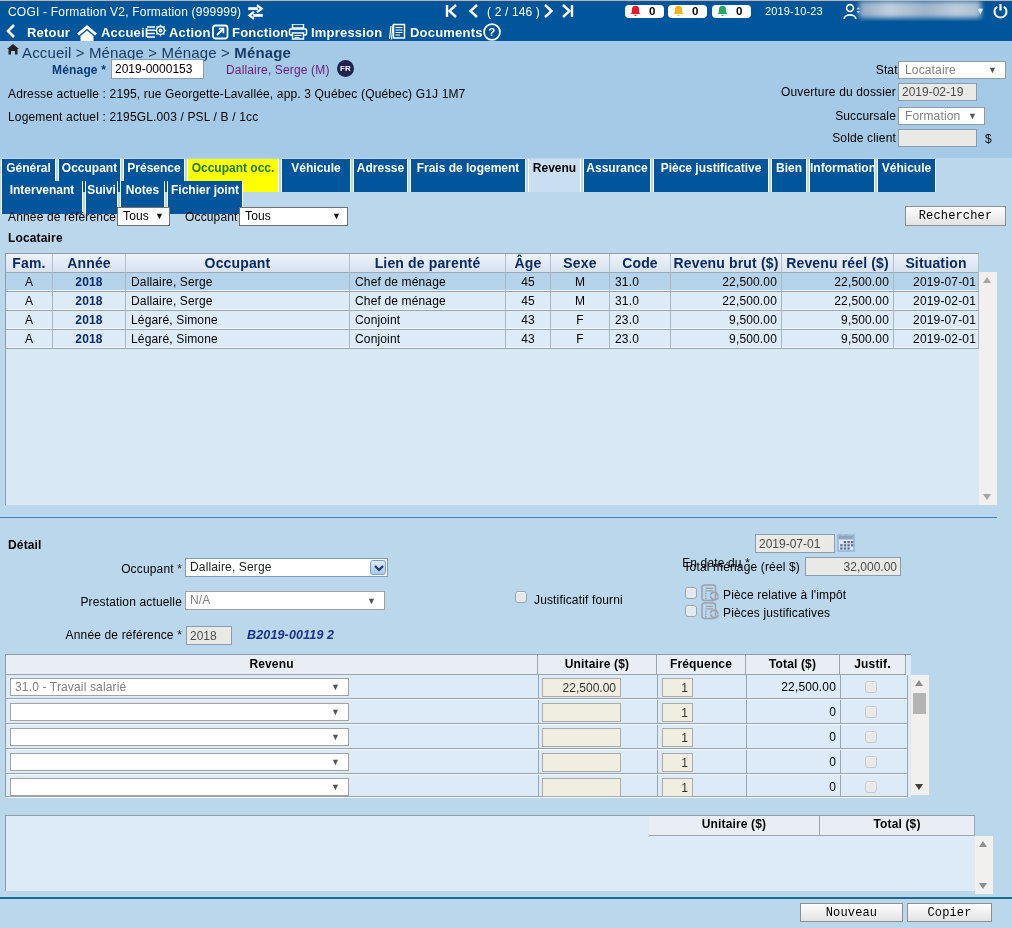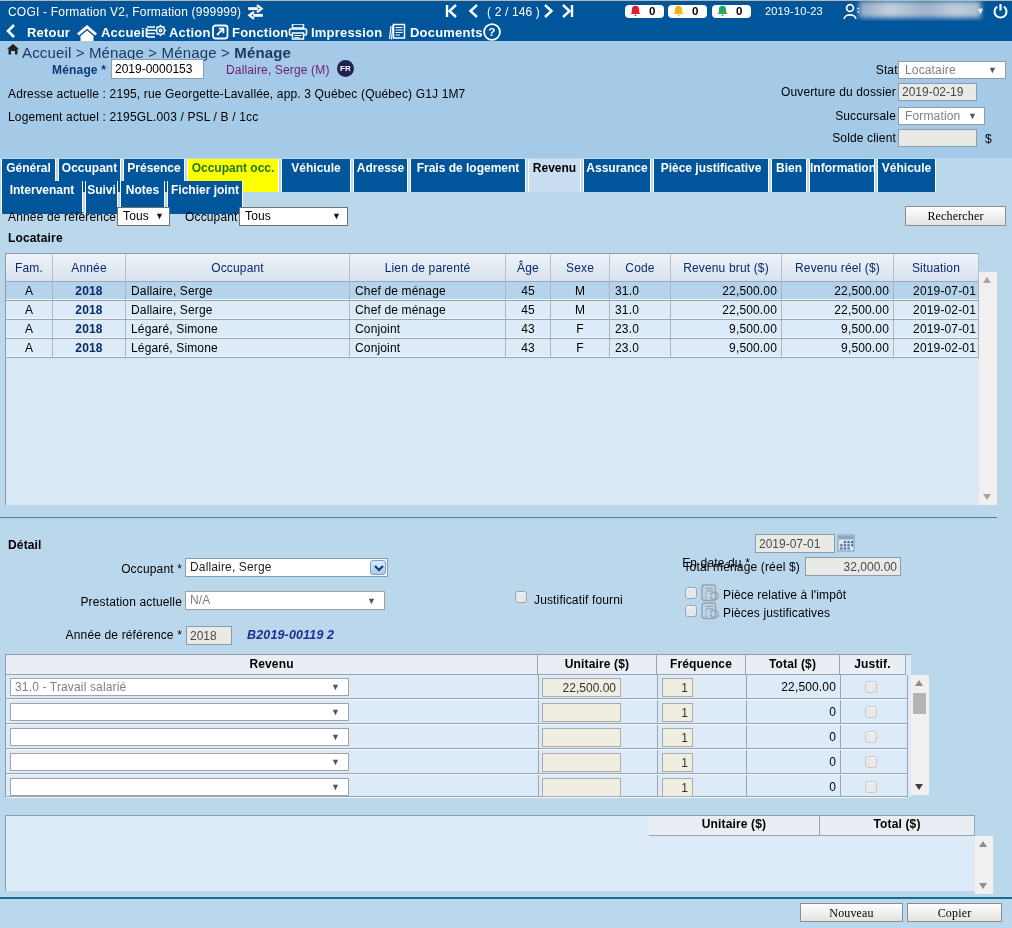--- a/index.html
+++ b/index.html
@@ -10,22 +10,22 @@
 .titletext { position:absolute; left:8px; top:4px; font-size:12px; letter-spacing:0.2px; }
 .navitem { position:absolute; top:4px; font-size:13px; font-weight:bold; color:#fff; letter-spacing:0.2px; }
 .pager { position:absolute; top:2px; color:#fff; font-size:13px; font-weight:bold; }
 .pill { position:absolute; top:4px; height:13px; background:#fff; border-radius:4px; color:#000; font-weight:bold; font-size:11.5px; line-height:13px; }
 .breadcrumb { position:absolute; left:8px; top:44px; font-size:15px; color:#1a3c64; }
 .breadcrumb b { color:#1a3c64; }
 label.r { position:absolute; text-align:right; color:#000; }
 input.t { border:1px solid #8a9cb0; font-family:"Liberation Sans",sans-serif; font-size:12px; padding:0 3px; }
 .dis { background:#e9e9e6; color:#4a4a4a; }
 .tab { position:absolute; height:33px; background:#00559b; color:#fff; font-weight:bold; font-size:12px; letter-spacing:0; text-align:center; line-height:19px; white-space:nowrap; overflow:hidden; border:1px solid #fff; border-width:0 1px 0 1px;}
-.btn { position:absolute; background:linear-gradient(#fdfdfd,#e3e3e3); border:1px solid #8e8e8e; font-family:Liberation Serif, serif; font-size:12px; text-align:center; }
-.shead th { background:linear-gradient(#eef3f9,#d7e2ef); color:#0a2a6b; font-weight:normal; font-size:12px; height:28px; border-right:1px solid #b2bfce; border-bottom:1px solid #9aa9ba; padding:0; }
+.btn { position:absolute; background:linear-gradient(#fdfdfd,#e3e3e3); border:1px solid #8e8e8e; font-family:Liberation Mono, monospace; font-size:12px; text-align:center; }
+.shead th { background:linear-gradient(#eef3f9,#d7e2ef); color:#0a2a6b; font-weight:bold; font-size:14px; height:19px; border-right:1px solid #b2bfce; border-bottom:1px solid #9aa9ba; padding:0; }
 .srow td { background:#dcebf7; height:19px; border-right:1px solid #aab6c2; border-bottom:1px solid #9aa6b2; box-shadow:inset 0 -1px 0 #f4f7f9; padding:0 2px; }
 .srow.sel td { background:#b5d3ea; border-bottom:1px solid #91a2b2; }
 td.c { text-align:center; }
 td.l { text-align:left; padding-left:5px; }
 td.y { color:#0a2a6b; font-weight:bold; }
 td.r8 { text-align:right; padding-right:4px; }
 td.r5 { text-align:right; padding-right:2px; }
 .sb { position:absolute; width:18px; background:#f1f0ee; }
 .sbbtn { position:absolute; left:0; width:17px; height:17px; }
 .arr { position:absolute; left:4px; width:0; height:0; border-left:4.5px solid transparent; border-right:4.5px solid transparent; }
@@ -428,13 +428,13 @@
   <div class="sbbtn" style="top:0">
       <span class="arr up" style="border-bottom-color:#8a8f94"></span>
     </div>
   <div class="sbbtn" style="bottom:0">
       <span class="arr dn" style="border-top-color:#8a8f94"></span>
     </div>
 </div>
 
 <div style="position:absolute;left:0;top:897px;width:1012px;height:2px;background:#166e8c"></div>
 <div class="btn" style="left:800px;top:903px;width:103px;height:19px;line-height:18px">Nouveau</div>
-<div class="btn" style="left:907px;top:903px;width:95px;height:19px;line-height:18px">Copier</div>
+<div class="btn" style="left:907px;top:903px;width:85px;height:19px;line-height:18px">Copier</div>
 
 </body></html>

